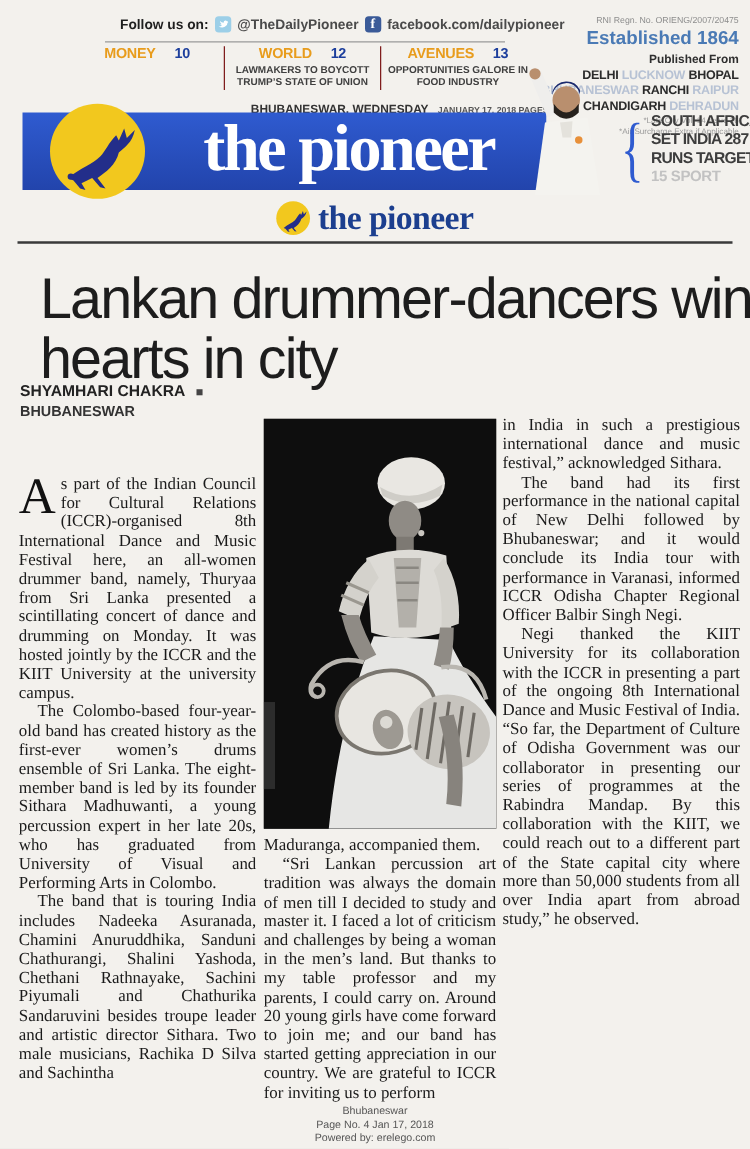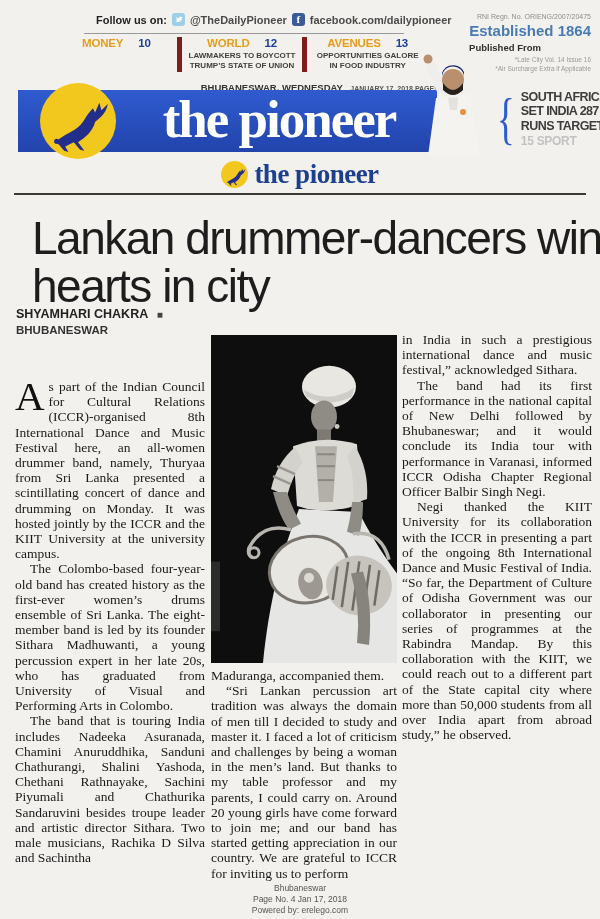--- a/index.html
+++ b/index.html
@@ -10,30 +10,30 @@
   .follow-row{position:absolute;top:13px;left:96px;display:flex;align-items:flex-end;gap:5px;white-space:nowrap;}
   .follow-label{font-size:11px;font-weight:bold;color:#1f1f1f;}
   .sq-icon{width:13px;height:13px;border-radius:3px;display:flex;align-items:center;justify-content:center;flex:0 0 auto;}
   .tw{background:#9ccfe8;}
   .fb{background:#3a5a98;color:#fff;font-family:"Liberation Serif",serif;font-weight:bold;font-size:11px;line-height:13px;}
   .handle{font-size:11px;color:#4a4a4a;font-weight:bold;}
   .follow-rule{position:absolute;top:33px;left:84px;width:320px;border-top:1px solid #9a9a9a;}
 
   .sections-row{position:absolute;top:37px;left:56px;width:372px;display:flex;}
   .section{flex:1;text-align:center;padding:0 5px;}
-  .section + .section{border-left:5px solid #7f1d1d;}
+  .section + .section{border-left:1px solid #7f1d1d;}
   .section-head{font-size:11.5px;font-weight:bold;letter-spacing:-0.2px;}
   .section-name{color:#e89c1c;margin-top:12px;}
   .section-page{color:#1c3e9c;margin-left:15px;}
   .section-teaser{font-size:8px;font-weight:bold;color:#3f3f3f;line-height:1.3;margin-top:2px;}
 
   .fineprint{position:absolute;top:12px;right:9px;width:172px;text-align:right;line-height:1.35;}
   .fp-rni{font-size:7px;color:#8d8d8d;}
   .fp-est{font-size:15px;color:#4a7ab5;font-weight:bold;}
-  .fp-pub{font-size:9.5px;color:#2e2e2e;font-weight:bold;text-align:center;}
+  .fp-pub{font-size:9.5px;color:#2e2e2e;font-weight:bold;}
   .fp-cities{font-size:10px;line-height:1.25;letter-spacing:-0.2px;}
   .city-b{font-weight:bold;color:#2b2b2b;}
   .city-l{font-weight:bold;color:#b7c2d4;}
   .fp-note{font-size:6.5px;color:#9a9a9a;line-height:1.4;}
 
   .dateline{position:absolute;top:77px;left:165px;width:330px;text-align:center;white-space:nowrap;}
   .dateline-main{font-size:9.5px;font-weight:bold;color:#333;}
   .dateline-detail{font-size:7px;font-weight:bold;color:#555;margin-left:3px;}
 
   
@@ -112,20 +112,30 @@
         <span class="section-name">AVENUES</span><span class="section-page">13</span>
       </div>
       <div class="section-teaser">OPPORTUNITIES GALORE IN FOOD INDUSTRY</div>
     </div>
   </div>
 
   <div class="fineprint">
     <div class="fp-rni">RNI Regn. No. ORIENG/2007/20475</div>
     <div class="fp-est">Established 1864</div>
     <div class="fp-pub">Published From</div>
+    <div class="fp-cities">
+      <span class="city-b">DELHI</span>
+      <span class="city-l">LUCKNOW</span>
+      <span class="city-b">BHOPAL</span><br>
+      <span class="city-l">BHUBANESWAR</span>
+      <span class="city-b">RANCHI</span>
+      <span class="city-l">RAIPUR</span><br>
+      <span class="city-b">CHANDIGARH</span>
+      <span class="city-l">DEHRADUN</span>
+    </div>
     <div class="fp-note">*Late City Vol. 14 Issue 16</div>
     <div class="fp-note">*Air Surcharge Extra if Applicable</div>
   </div>
 
   <div class="dateline">
     <span class="dateline-main">BHUBANESWAR, WEDNESDAY</span>
     <span class="dateline-detail">JANUARY 17, 2018  PAGES 16  ₹3</span>
   </div>
 
   <div class="masthead-band"></div>

